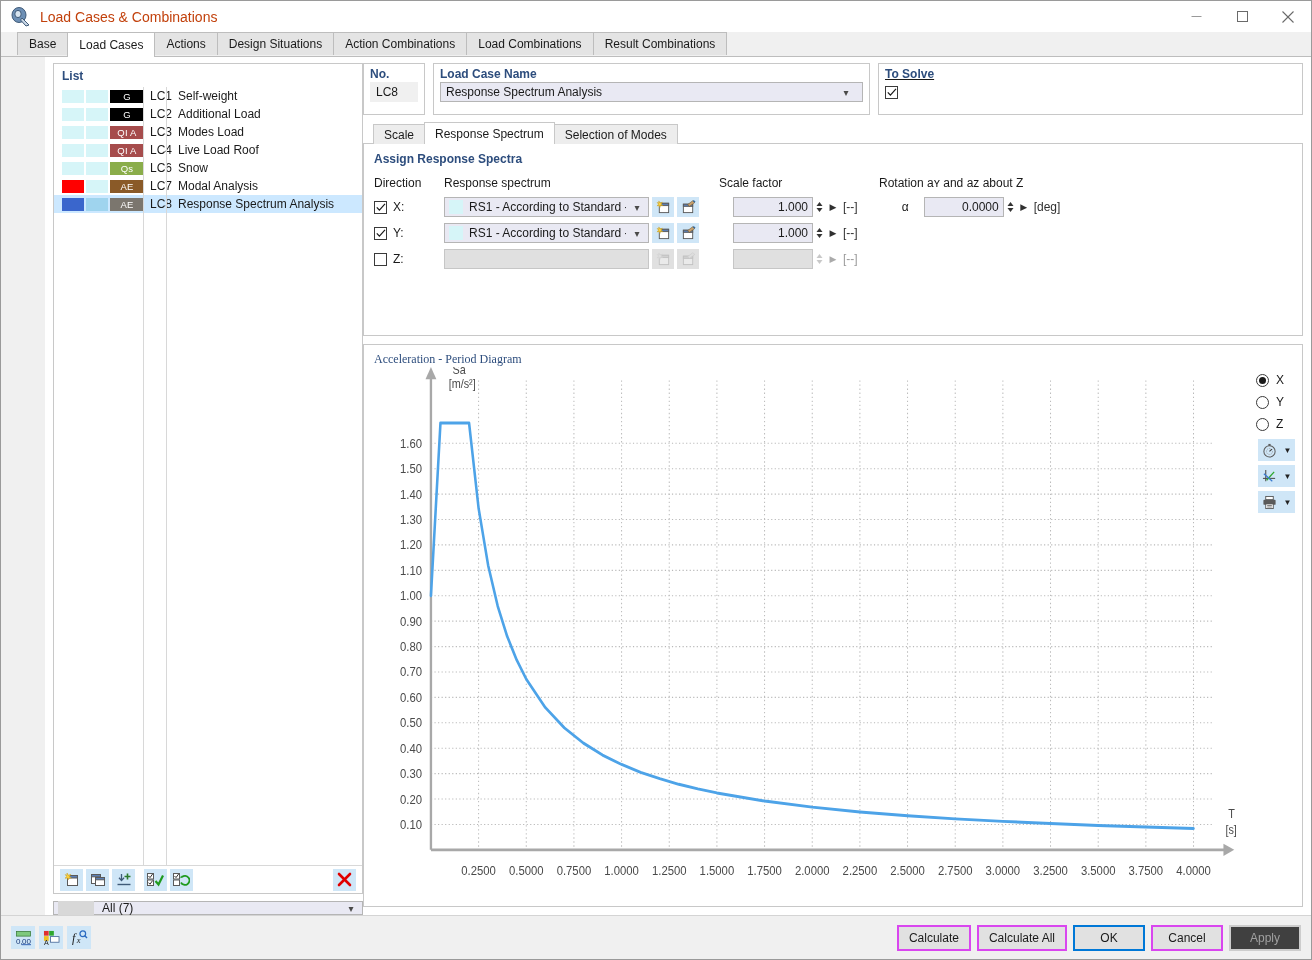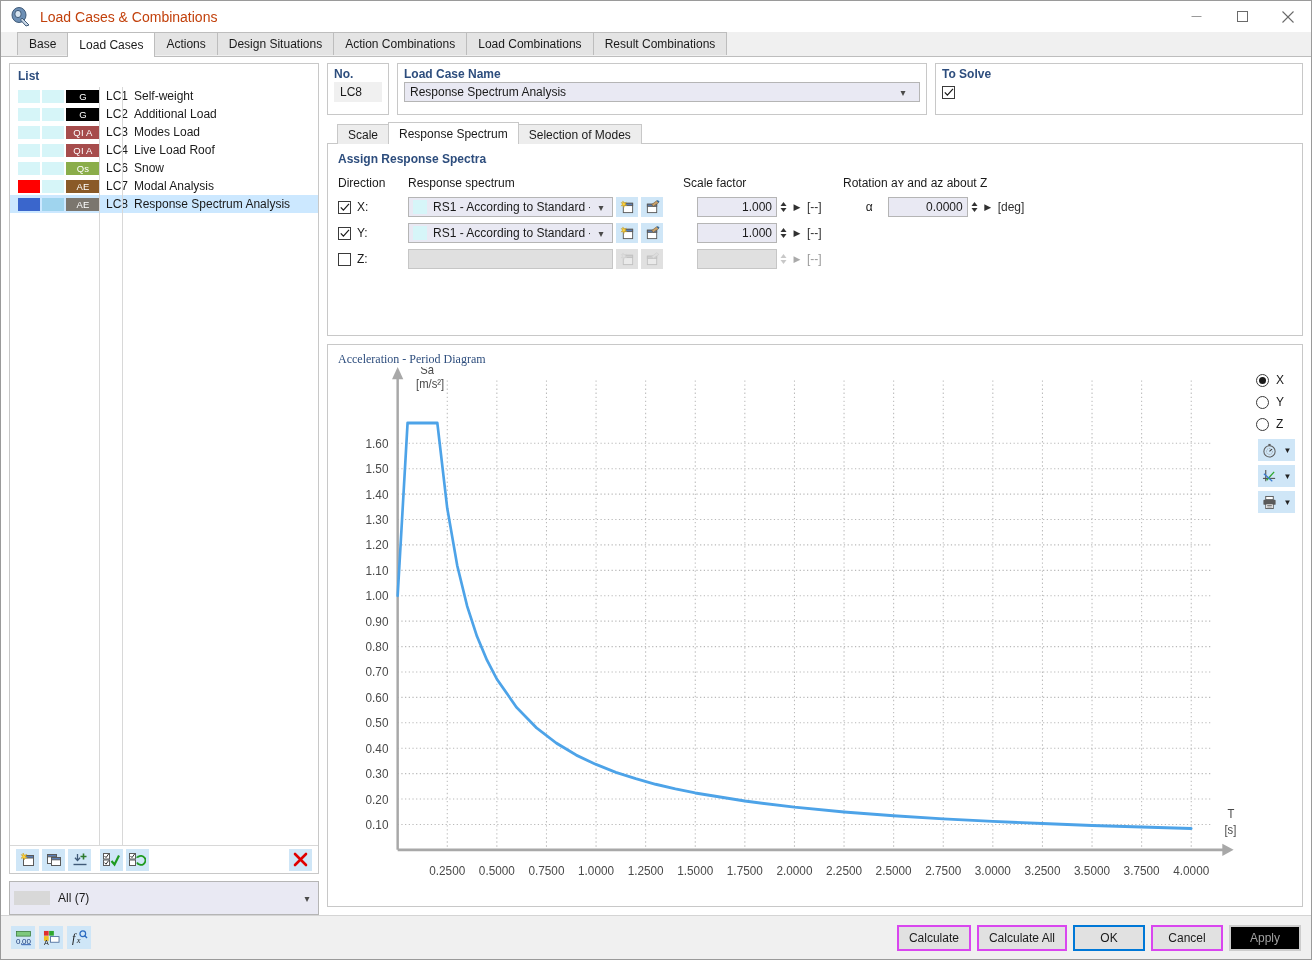--- a/index.html
+++ b/index.html
@@ -25,21 +25,21 @@
 
   
   .tabstrip { flex:0 0 25px; height:25px; background:#f0f0f0; display:flex; align-items:flex-start; padding-left:16px; position:relative; }
   .tabstrip::after { content:""; position:absolute; left:0; right:0; bottom:0; height:1px; background:#bdbdbd; }
   .tab { height:23px; padding:0 11px; display:flex; align-items:center; font-size:12px; color:#1a1a1a;
          background:#e4e4e4; border:1px solid #bdbdbd; border-bottom:none; margin-right:-1px; position:relative; z-index:1;}
   .tab.active { background:#ffffff; height:25px; z-index:3; border-color:#bdbdbd; }
   .tab.active::after { content:""; position:absolute; left:0; right:0; bottom:-1px; height:2px; background:#ffffff; }
 
   
-  .body { flex:1; background:#ffffff; display:flex; padding:6px 8px 0 8px; gap:8px; overflow:hidden; }
+  .body { flex:1; background:#ffffff; display:flex; padding:6px 8px 0 8px; overflow:hidden;margin-left:44px; }
 
   
   .leftpanel { width:310px; display:flex; flex-direction:column; }
   .list-box { flex:1; border:1px solid #c8c8c8; background:#ffffff; display:flex; flex-direction:column; overflow:hidden; position:relative;}
   .list-header { padding:5px 0 4px 8px; font-size:12px; color:#2d4d7d; font-weight:bold; }
   .list-rows { flex:1; position:relative; }
   .lc-row { height:18px; display:flex; align-items:center; font-size:12px; cursor:default; }
   .lc-row.selected { background:#cce8ff; }
   .sw { width:22px; height:13px; margin-right:2px; flex:0 0 auto; }
   .sw1 { margin-left:8px; }
@@ -48,35 +48,35 @@
   .lc-id { width:28px; flex:0 0 auto; }
   .lc-name { flex:1; white-space:nowrap; overflow:hidden; }
   .vline { position:absolute; top:0; bottom:0; width:1px; background:#d8d8d8; }
 
   .list-toolbar { height:28px; display:flex; align-items:center; padding:0 6px; gap:3px; border-top:1px solid #d8d8d8; background:#fff;}
   .tbtn { width:23px; height:22px; background:#cfe6f7; border:1px solid transparent; display:flex; align-items:center; justify-content:center; }
   .tbtn.sep { margin-left:6px; }
   .spacer { flex:1; }
   .del-btn { width:23px; height:22px; background:#cfe6f7; display:flex; align-items:center; justify-content:center; }
 
-  .list-filter { height:34px; margin-top:7px; border:1px solid #b5b5b5; background:#e9e9f3; display:flex; align-items:center; padding:0 0 0 4px; }
+  .list-filter { height:14px; margin-top:7px; border:1px solid #b5b5b5; background:#e9e9f3; display:flex; align-items:center; padding:0 0 0 4px; }
   .filter-sw { width:36px; height:14px; background:#d8d8d8; margin-right:8px; }
   .filter-text { flex:1; font-size:12px; }
   .caret { width:22px; text-align:center; color:#4a4a4a; font-size:10px; }
 
   
   .rightpanel { flex:1; display:flex; flex-direction:column; min-width:0; }
   .toprow { display:flex; gap:8px; height:52px; }
   .fld-box { border:1px solid #c8c8c8; background:#fff; position:relative; padding:3px 6px 0 6px; }
   .fld-label { font-size:12px; color:#2d4d7d; font-weight:bold; line-height:15px; }
   .fld-no { width:62px; }
   .txtbox { height:20px; background:#e9e9f3; border:1px solid #b5b5b5; display:flex; align-items:center; padding:0 5px; font-size:12px; }
   .no-val { height:20px; background:#f0f0f0; border:1px solid transparent; display:flex; align-items:center; padding:0 5px; font-size:12px; }
   .fld-name { flex:1; min-width:0; }
-  .fld-solve { width:368px; }
+  .fld-solve { width:425px;text-decoration:underline; }
   .chk { width:13px; height:13px; border:1px solid #3a3a3a; background:#fff; display:inline-flex; align-items:center; justify-content:center; flex:0 0 auto;}
   .chk svg { display:block; }
 
   .subtabs { height:22px; display:flex; align-items:flex-end; margin-top:7px; padding-left:10px; position:relative; }
   .subtabs::after { content:""; position:absolute; left:0; right:0; bottom:0; height:1px; background:#c8c8c8; }
   .subtab { height:20px; padding:0 10px; display:flex; align-items:center; font-size:12px; background:#ededed;
             border:1px solid #c8c8c8; border-bottom:none; margin-right:-1px; position:relative; z-index:1; }
   .subtab.active { background:#fff; height:22px; z-index:3; }
   .subtab.active::after{ content:""; position:absolute; left:0; right:0; bottom:-1px; height:2px; background:#fff; }
 
@@ -120,21 +120,21 @@
   .splitbtn .dd { width:14px; text-align:center; font-size:8px; color:#222; }
 
   
   .footer { flex:0 0 44px; background:#f0f0f0; border-top:1px solid #d4d4d4; display:flex; align-items:center; padding:0 10px; }
   .footer-tools { display:flex; gap:4px; }
   .ftool { width:24px; height:23px; background:#cfe6f7; display:flex; align-items:center; justify-content:center; }
   .btnrow { margin-left:auto; display:flex; gap:6px; }
   .btn { min-width:72px; height:26px; padding:0 10px; background:#e1e1e1; border:2px solid #d946ef; font-size:12px;
          display:flex; align-items:center; justify-content:center; font-family:"Liberation Sans", sans-serif; color:#1a1a1a;}
   .btn.default { border:2px solid #0078d7; background:#e1e1e1; }
-  .btn.disabled { color:#a0a0a0; border-color:#cdcdcd; background:#000000; }
+  .btn.disabled { color:#a0a0a0; border-color:#cdcdcd; background:#404040; }
 </style>
 </head>
 <body>
 
 <div class="window">
 
   <div class="titlebar">
     <div class="title-icon">
       <svg width="22" height="22" viewBox="0 0 22 22">
         <ellipse cx="9" cy="9" rx="7" ry="7.5" fill="#6d8fb5" stroke="#3f5a78" stroke-width="1"></ellipse>

